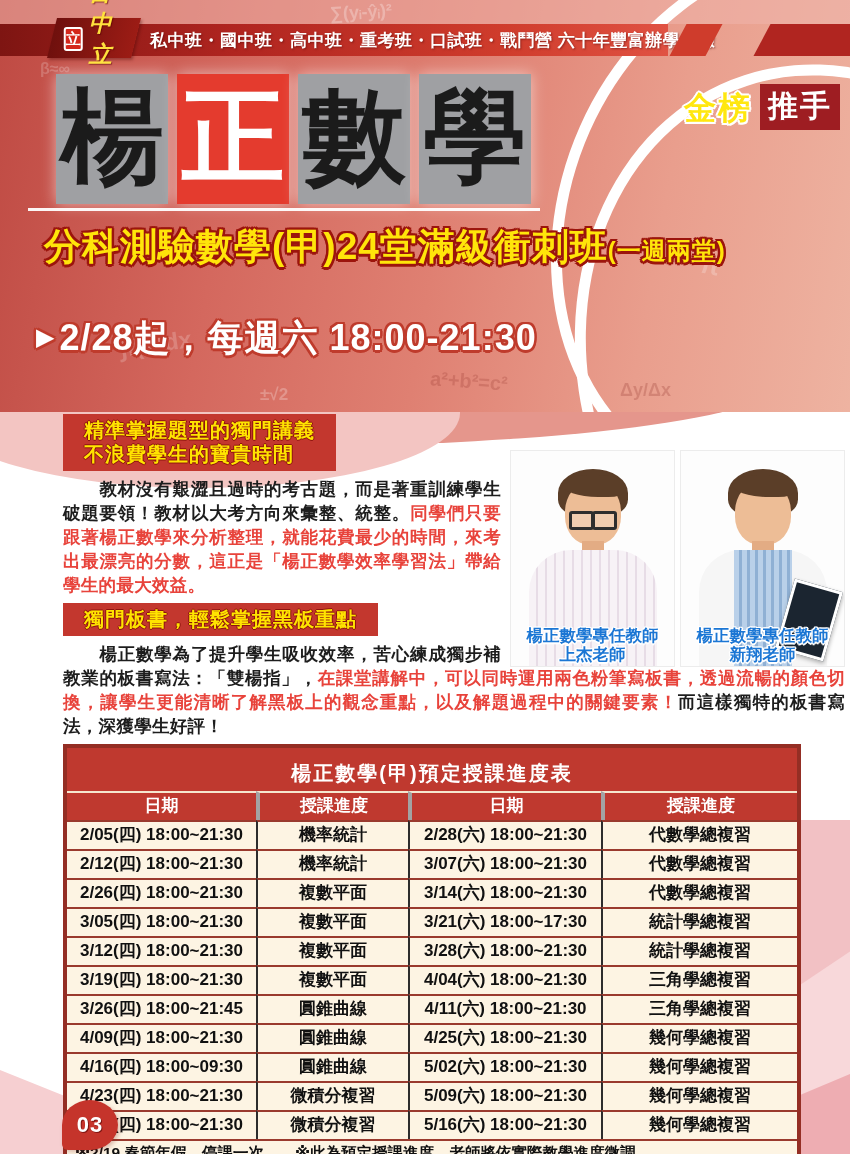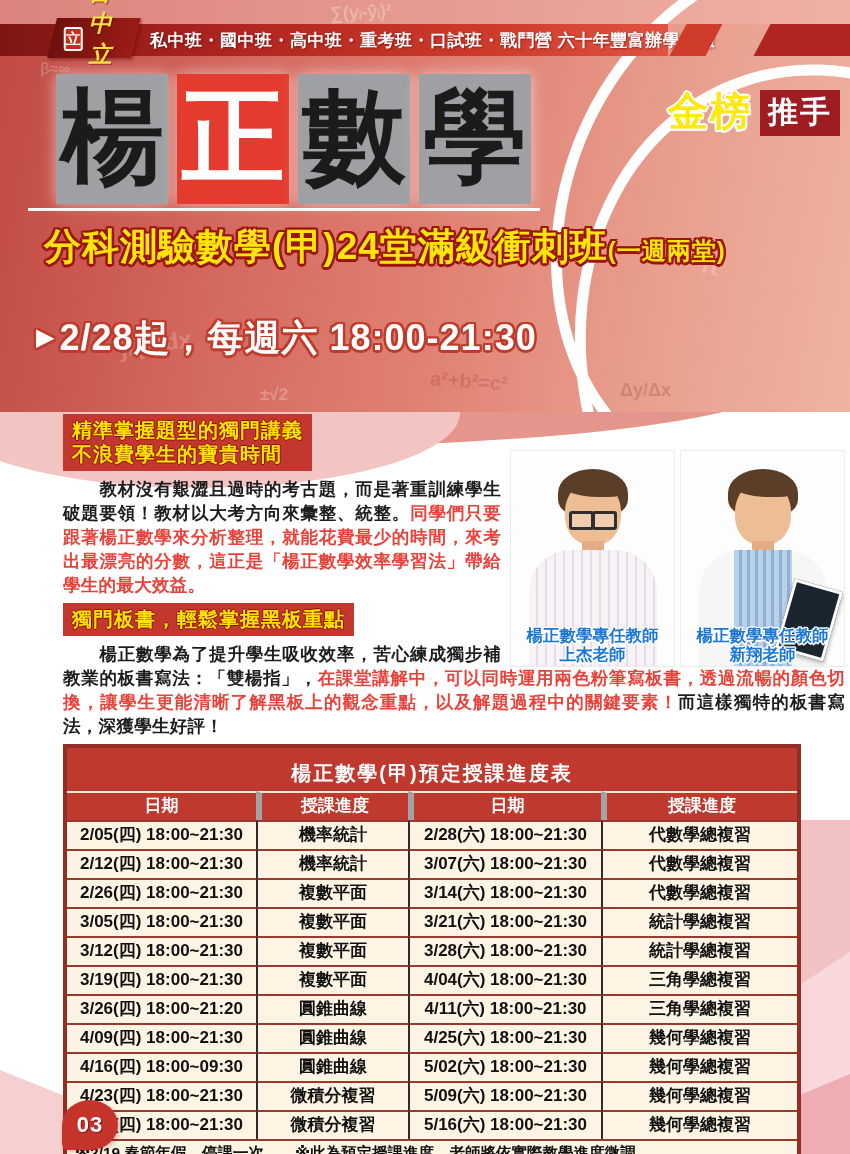--- a/index.html
+++ b/index.html
@@ -45,21 +45,21 @@
   
   .title-row { position:absolute; left:56px; top:74px; display:flex; gap:9px; }
   .tblock { width:112px; height:130px; background:#9fa0a3; color:#1b1b1b; text-align:center;
             font-family:"Liberation Serif","DejaVu Serif",serif; font-weight:700;
             font-size:103px; line-height:127px; box-shadow:0 0 14px rgba(255,255,255,.55); }
   .tblock.red { background:#e43b2e; color:#fff; }
   .underline { position:absolute; left:28px; top:208px; width:512px; height:3px; background:#fff; opacity:.95; }
 
   
   .gold-badge { position:absolute; right:10px; top:84px; white-space:nowrap; }
-  .gold-word { color:#ffe70f; font-size:40px; letter-spacing:2px;
+  .gold-word { color:#ffe70f; font-size:32px; letter-spacing:2px;
       text-shadow:2px 0 #fff,-2px 0 #fff,0 2px #fff,0 -2px #fff,1.5px 1.5px #fff,-1.5px 1.5px #fff,1.5px -1.5px #fff,-1.5px -1.5px #fff; }
   .hand-word { display:inline-block; background:#9e1d22; color:#fff; font-size:30px; letter-spacing:2px;
                padding:2px 8px 3px; margin-left:8px; vertical-align:3px; }
 
   
   .headline { position:absolute; left:44px; top:222px; font-size:37px; letter-spacing:1px; color:#ffe50a; white-space:nowrap;
       text-shadow:2.5px 0 #9c150d,-2.5px 0 #9c150d,0 2.5px #9c150d,0 -2.5px #9c150d,2px 2px #9c150d,-2px 2px #9c150d,2px -2px #9c150d,-2px -2px #9c150d; }
   .headline .small { font-size:24px; }
   .sched { position:absolute; left:36px; color:#fff; font-size:36px; letter-spacing:1px; white-space:nowrap;
       text-shadow:2.5px 0 #bf3b2c,-2.5px 0 #bf3b2c,0 2.5px #bf3b2c,0 -2.5px #bf3b2c,2px 2px #bf3b2c,-2px 2px #bf3b2c,2px -2px #bf3b2c,-2px -2px #bf3b2c; }
@@ -102,31 +102,31 @@
   .shirt-b { background:#f6f6f6; }
   .shirt-b::before { content:""; position:absolute; left:50%; transform:translateX(-50%); top:0; width:58px; height:100%;
            background:repeating-linear-gradient(90deg,#b9d0e9 0 5px,#8fb0d4 5px 8px); }
   .book { position:absolute; right:10px; bottom:10px; width:50px; height:72px; background:#1b2530;
           border:3px solid #fff; transform:rotate(16deg); box-shadow:1px 2px 4px rgba(0,0,0,.3); }
   .caption { position:absolute; left:0; bottom:3px; width:100%; text-align:center; color:#1b76d4;
              font-size:16.5px; line-height:1.12; z-index:3;
              text-shadow:1.5px 0 #fff,-1.5px 0 #fff,0 1.5px #fff,0 -1.5px #fff,1px 1px #fff,-1px 1px #fff,1px -1px #fff,-1px -1px #fff; }
 
   .hbox { display:inline-block; background:#c3372e; color:#ffe400; font-size:20px; letter-spacing:1px;
-          padding:4px 9px 5px; line-height:24px; margin-bottom:3px;
+          padding:4px 21px 5px; line-height:24px; margin-bottom:3px;
           text-shadow:1px 0 #8d140d,-1px 0 #8d140d,0 1px #8d140d,0 -1px #8d140d; }
   .para { font-size:17.5px; line-height:24px; text-align:justify; margin:3px 0 6px; letter-spacing:.3px; }
   .seg-black { color:#1d1d1d; } .seg-red { color:#e8433b; }
 
   
   table.sched-table { border-collapse:separate; border-spacing:0; width:730px; margin-top:5px;
           border:4px solid #942e24; background:#fdf4e3; table-layout:fixed; }
   .t-title th { background:#bf392f; color:#fff; font-size:20px; letter-spacing:2px; padding:12px 0 4px; }
   .t-head th { background:#bf392f; color:#fff; font-size:17px; padding:1px 0 3px;
-               border-left:6px solid #a3a3a3; border-top:2px solid #f6e7cf; }
+               border-left:4px solid #a3a3a3; border-top:2px solid #f6e7cf; }
   .t-head th:first-child { border-left:none; }
   tbody td { border-top:2.5px solid #9a3a2e; border-left:2px solid #2d2d2d; font-size:17px;
              text-align:center; padding:2px 0 3px; color:#111; line-height:22px; }
   tbody td:first-child { border-left:none; }
   tfoot td { border-top:2.5px solid #9a3a2e; font-size:15.5px; text-align:left; padding:2px 4px 4px 8px;
              color:#111; line-height:20px; }
 
   
   .badge03 { position:absolute; left:62px; top:1100px; width:56px; height:50px; background:#c5342b;
              border-radius:50% 50% 50% 6px; z-index:3; color:#fff; font-size:22px; letter-spacing:1px;
@@ -264,37 +264,37 @@
           </tr>
           <tr>
             <td>2/26(四) 18:00~21:30</td>
             <td>複數平面</td>
             <td>3/14(六) 18:00~21:30</td>
             <td>代數學總複習</td>
           </tr>
           <tr>
             <td>3/05(四) 18:00~21:30</td>
             <td>複數平面</td>
-            <td>3/21(六) 18:00~21:30</td>
+            <td>3/21(六) 18:00~17:30</td>
             <td>統計學總複習</td>
           </tr>
           <tr>
             <td>3/12(四) 18:00~21:30</td>
             <td>複數平面</td>
             <td>3/28(六) 18:00~21:30</td>
             <td>統計學總複習</td>
           </tr>
           <tr>
             <td>3/19(四) 18:00~21:30</td>
             <td>複數平面</td>
             <td>4/04(六) 18:00~21:30</td>
             <td>三角學總複習</td>
           </tr>
           <tr>
-            <td>3/26(四) 18:00~21:20</td>
+            <td>3/26(四) 18:00~21:45</td>
             <td>圓錐曲線</td>
             <td>4/11(六) 18:00~21:30</td>
             <td>三角學總複習</td>
           </tr>
           <tr>
             <td>4/09(四) 18:00~21:30</td>
             <td>圓錐曲線</td>
             <td>4/25(六) 18:00~21:30</td>
             <td>幾何學總複習</td>
           </tr>

